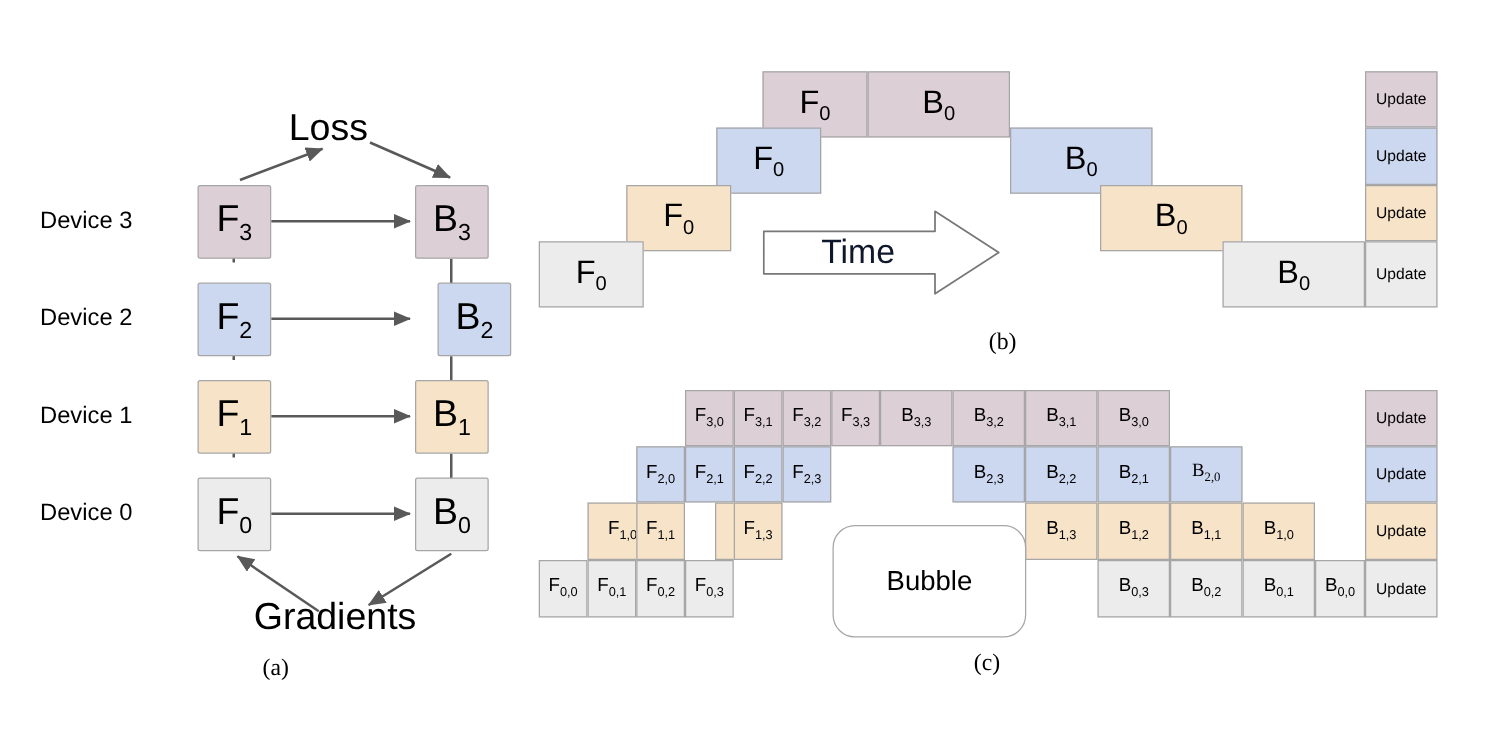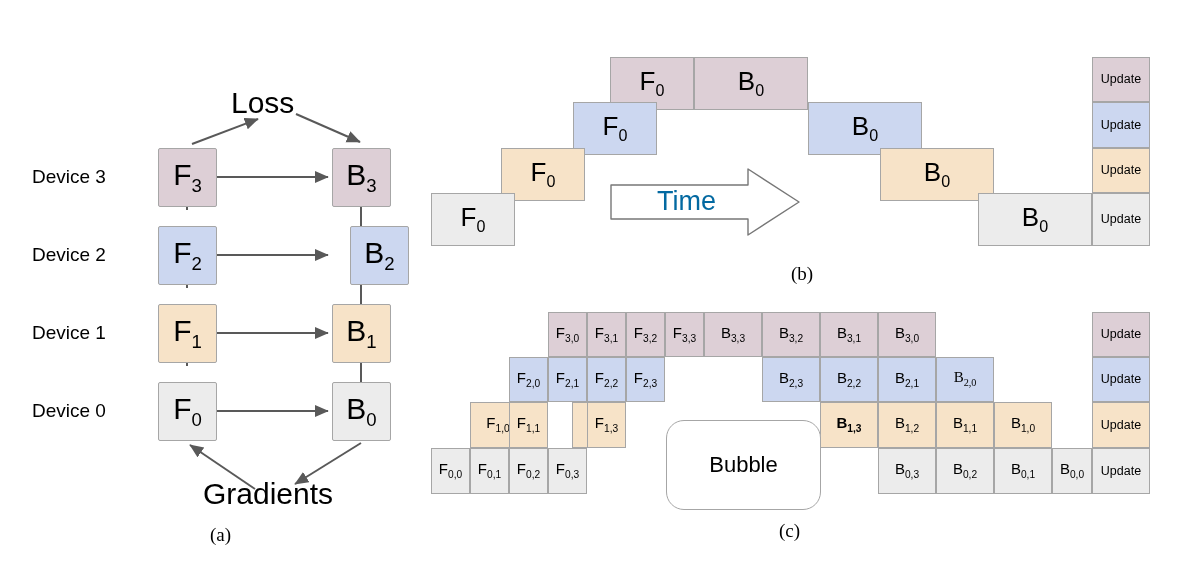--- a/index.html
+++ b/index.html
@@ -54,21 +54,21 @@
   .c-cell{font-size:15px;}
   .c-cell .sub{font-size:.68em;}
   .bubble{
     position:absolute;box-sizing:border-box;
     border:1px solid #a6a6a6;border-radius:18px;background:#ffffff;
     display:flex;align-items:center;justify-content:center;
     font-size:22px;color:#000;
   }
   .time-arrow{position:absolute;}
   .time-text{
-    position:absolute;font-size:27px;color:#0369a1;white-space:nowrap;
+    position:absolute;font-size:27px;color:#0f172a;white-space:nowrap;
   }
 </style>
 </head>
 <body>
 
 <div class="figure">
 
   <svg class="arrows" viewBox="0 0 1188 586">
     <defs>
       <marker id="ah" markerWidth="8" markerHeight="8" refX="6.6" refY="3" orient="auto">
@@ -229,21 +229,21 @@
     </div>
   <div class="cell c-dev1 c-cell" style="left:509px;top:402px;width:39px;height:46px;">
       <span class="lbl"><span>F</span><span class="sub">1,1</span></span>
     </div>
   <div class="cell c-dev1 c-cell" style="left:572px;top:402px;width:53px;height:46px;">
       <span class="lbl"><span>F</span><span class="sub">1,2</span></span>
     </div>
   <div class="cell c-dev1 c-cell" style="left:587px;top:402px;width:39px;height:46px;">
       <span class="lbl"><span>F</span><span class="sub">1,3</span></span>
     </div>
-  <div class="cell c-dev1 c-cell" style="left:820px;top:402px;width:58px;height:46px;font-weight:bold;">
+  <div class="cell c-dev1 c-cell" style="left:820px;top:402px;width:58px;height:46px;">
       <span class="lbl"><span>B</span><span class="sub">1,3</span></span>
     </div>
   <div class="cell c-dev1 c-cell" style="left:878px;top:402px;width:58px;height:46px;">
       <span class="lbl"><span>B</span><span class="sub">1,2</span></span>
     </div>
   <div class="cell c-dev1 c-cell" style="left:936px;top:402px;width:58px;height:46px;">
       <span class="lbl"><span>B</span><span class="sub">1,1</span></span>
     </div>
   <div class="cell c-dev1 c-cell" style="left:994px;top:402px;width:58px;height:46px;">
       <span class="lbl"><span>B</span><span class="sub">1,0</span></span>

